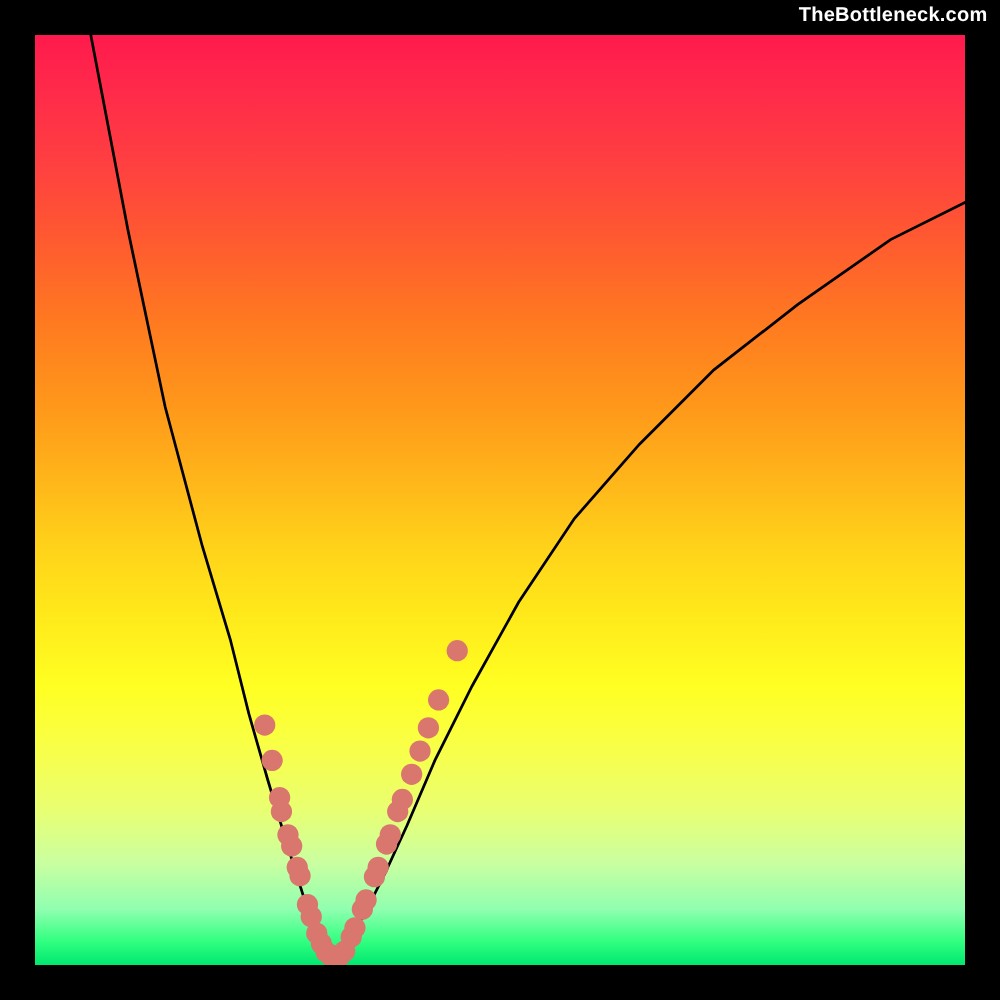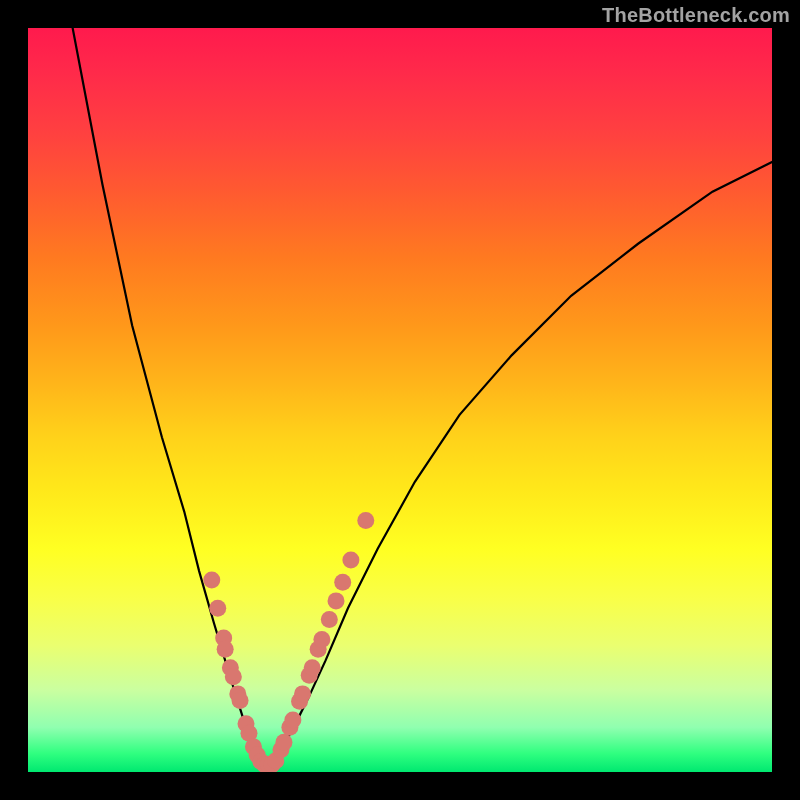--- a/index.html
+++ b/index.html
@@ -42,23 +42,23 @@
       #eaff70 83%,
       #caffa0 89%,
       #90ffb0 94%,
       #30ff80 97.5%,
       #00e870 100%);
   }
   .water {
     position: absolute;
     top: 0; left: 0;
     width: 800px; height: 800px;
-    color: #a3a3a3;
+    color: #ffffff;
     font-weight: 600;
-    font-size: 20px;
+    font-size: 16px;
     pointer-events: none;
   }
   .water span {
     position: absolute;
     top: 4px;
     right: 10px;
     letter-spacing: 0.2px;
   }
   svg.curve {
     position: absolute;

